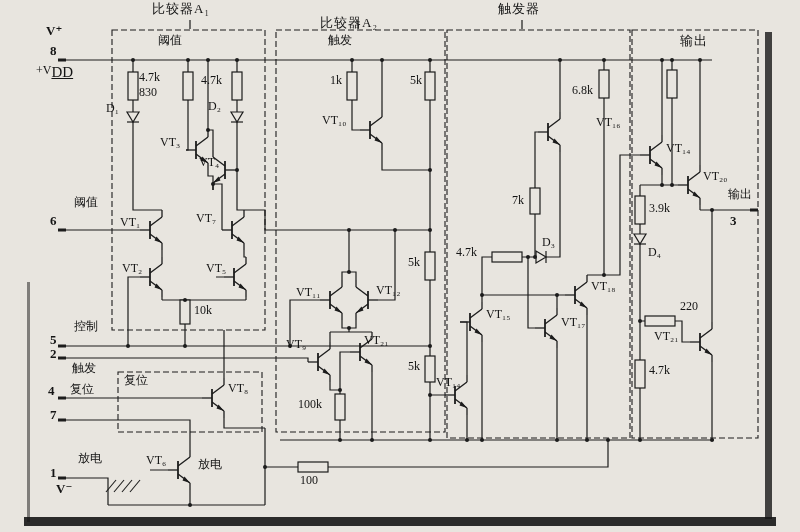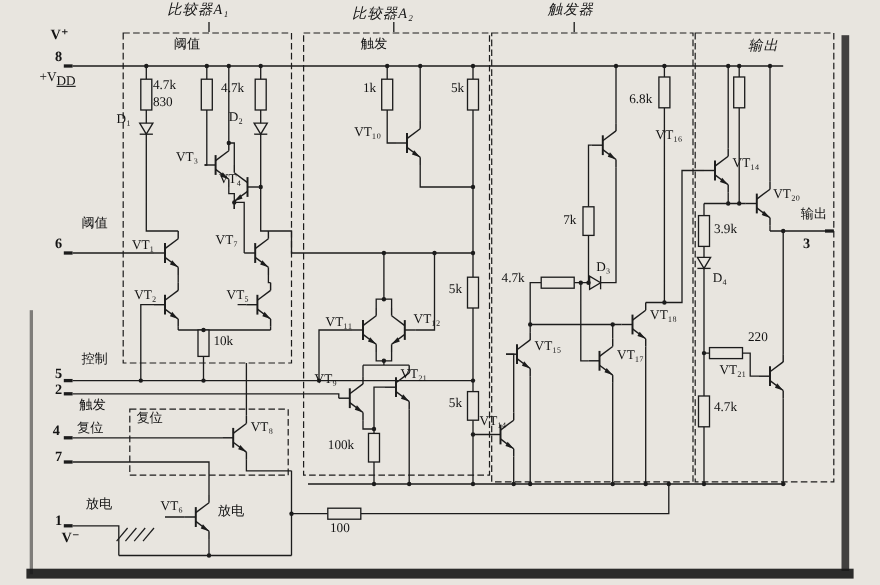--- a/index.html
+++ b/index.html
@@ -6,23 +6,23 @@
   html,body{margin:0;padding:0;background:var(--paper);}
   #stage{position:relative;width:800px;height:532px;background:var(--paper);overflow:hidden;
          font-family:"Liberation Serif","DejaVu Serif",serif;color:#141414;}
   #schematic{position:absolute;inset:0;color:var(--ink);}
   .wire{stroke:currentColor;fill:none;stroke-width:1.2;}
   .dash{stroke:currentColor;fill:none;stroke-width:1.1;stroke-dasharray:6 3;}
   .res{fill:var(--paper);stroke:currentColor;stroke-width:1.2;}
   .dot{fill:currentColor;stroke:none;}
   .stub{fill:currentColor;stroke:none;}
   .lbl{position:absolute;font-size:12px;line-height:1.05;white-space:nowrap;}
-  .sec{font-size:13px;letter-spacing:1px;font-style:italic;}
+  .sec{font-size:13px;letter-spacing:1px;}
   .b{font-weight:bold;font-size:13px;}
-  .sm sub{font-size:12px;text-decoration:underline;}
+  .sm sub{font-size:15px;text-decoration:underline;}
   sub{font-size:9px;}
 </style>
 </head>
 <body>
 
 <div id="stage">
 
   <svg id="schematic" width="800" height="532" viewBox="0 0 800 532" xmlns="http://www.w3.org/2000/svg">
     <defs>
       <g id="npn" stroke="currentColor" stroke-width="1.3" fill="none">
@@ -208,21 +208,21 @@
     </g>
 
     <g fill="#161616">
       <rect x="24" y="517" width="752" height="9" opacity="0.9"></rect>
       <rect x="765" y="32" width="7" height="487" opacity="0.8"></rect>
       <rect x="27" y="282" width="3" height="240" opacity="0.5"></rect>
     </g>
   </svg>
 
   <div class="lbl sec" style="left:152px;top:2px">比较器A₁</div>
-  <div class="lbl sec" style="left:320px;top:5px">比较器A₂</div>
+  <div class="lbl sec" style="left:320px;top:16px">比较器A₂</div>
   <div class="lbl sec" style="left:498px;top:2px">触发器</div>
   <div class="lbl sec" style="left:680px;top:34px">输出</div>
   <div class="lbl" style="left:158px;top:34px">阈值</div>
   <div class="lbl" style="left:328px;top:34px">触发</div>
   <div class="lbl" style="left:124px;top:374px">复位</div>
 
   <div class="lbl b" style="left:46px;top:24px">V⁺</div>
   <div class="lbl b" style="left:50px;top:44px">8</div>
   <div class="lbl sm" style="left:36px;top:64px"><span>+V</span><sub>DD</sub></div>
   <div class="lbl" style="left:74px;top:196px">阈值</div>

